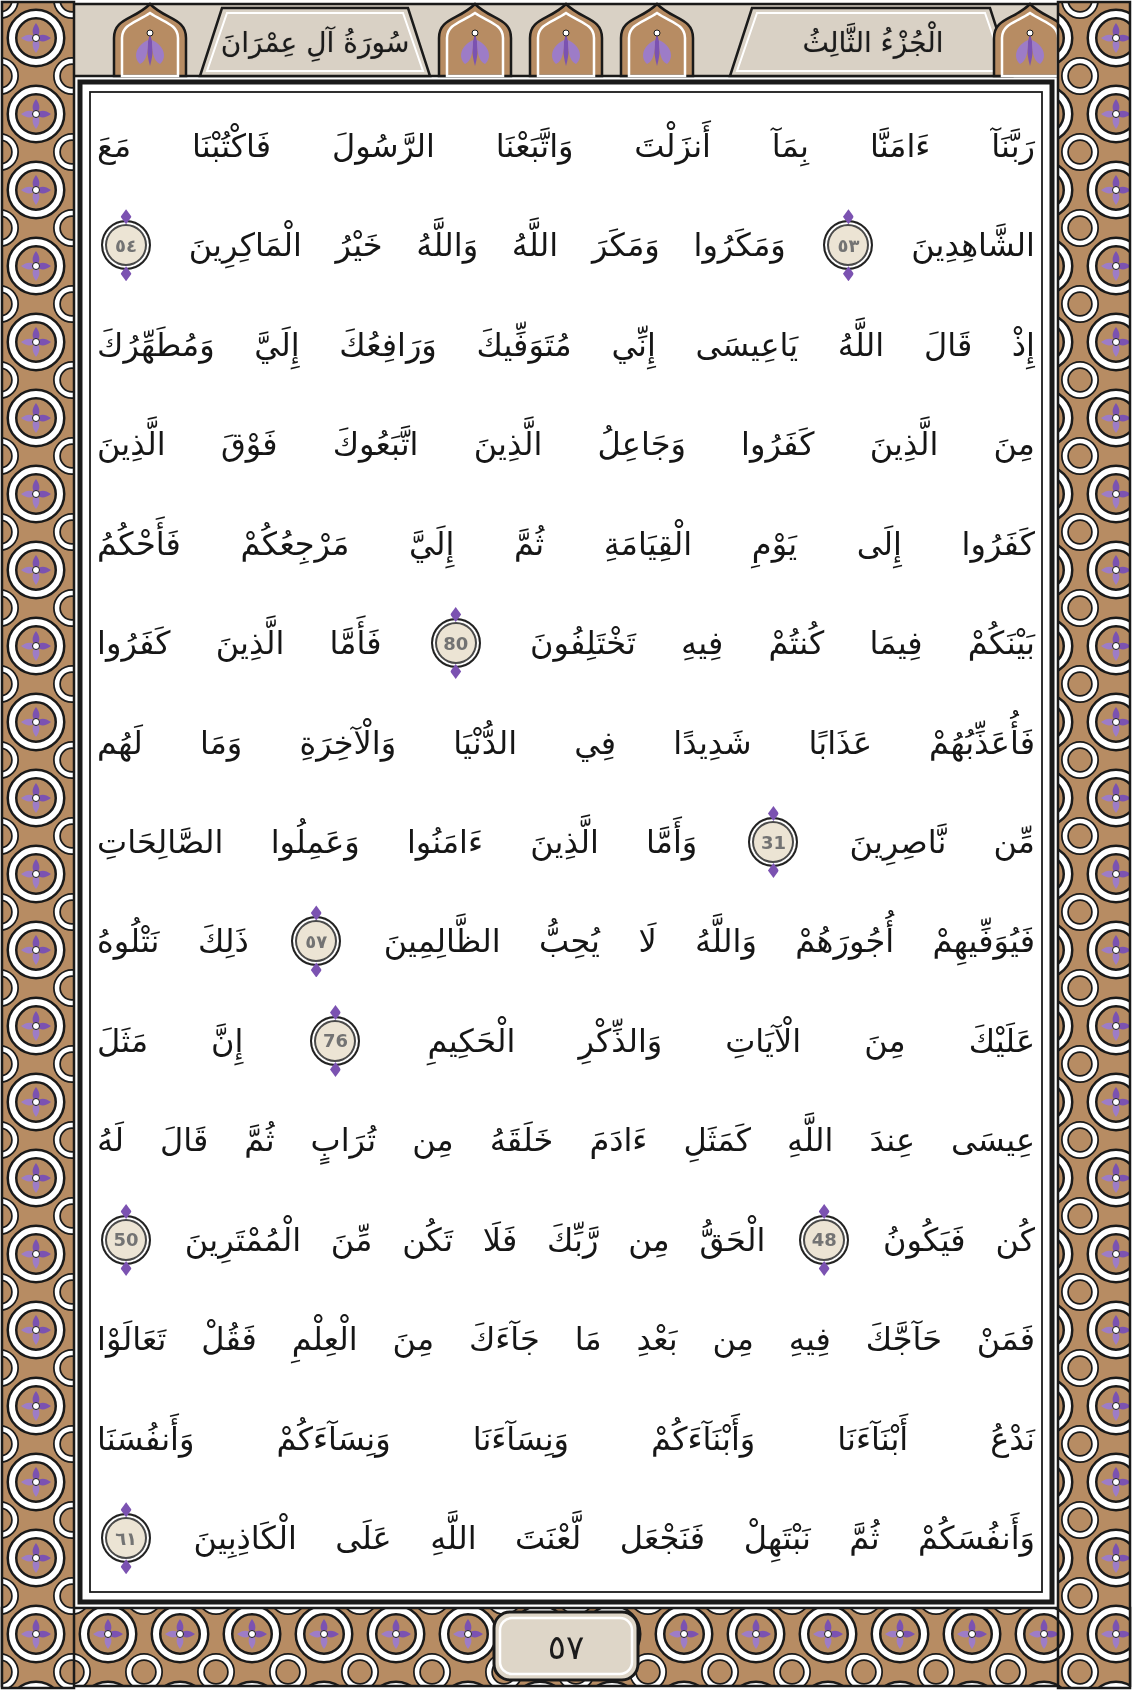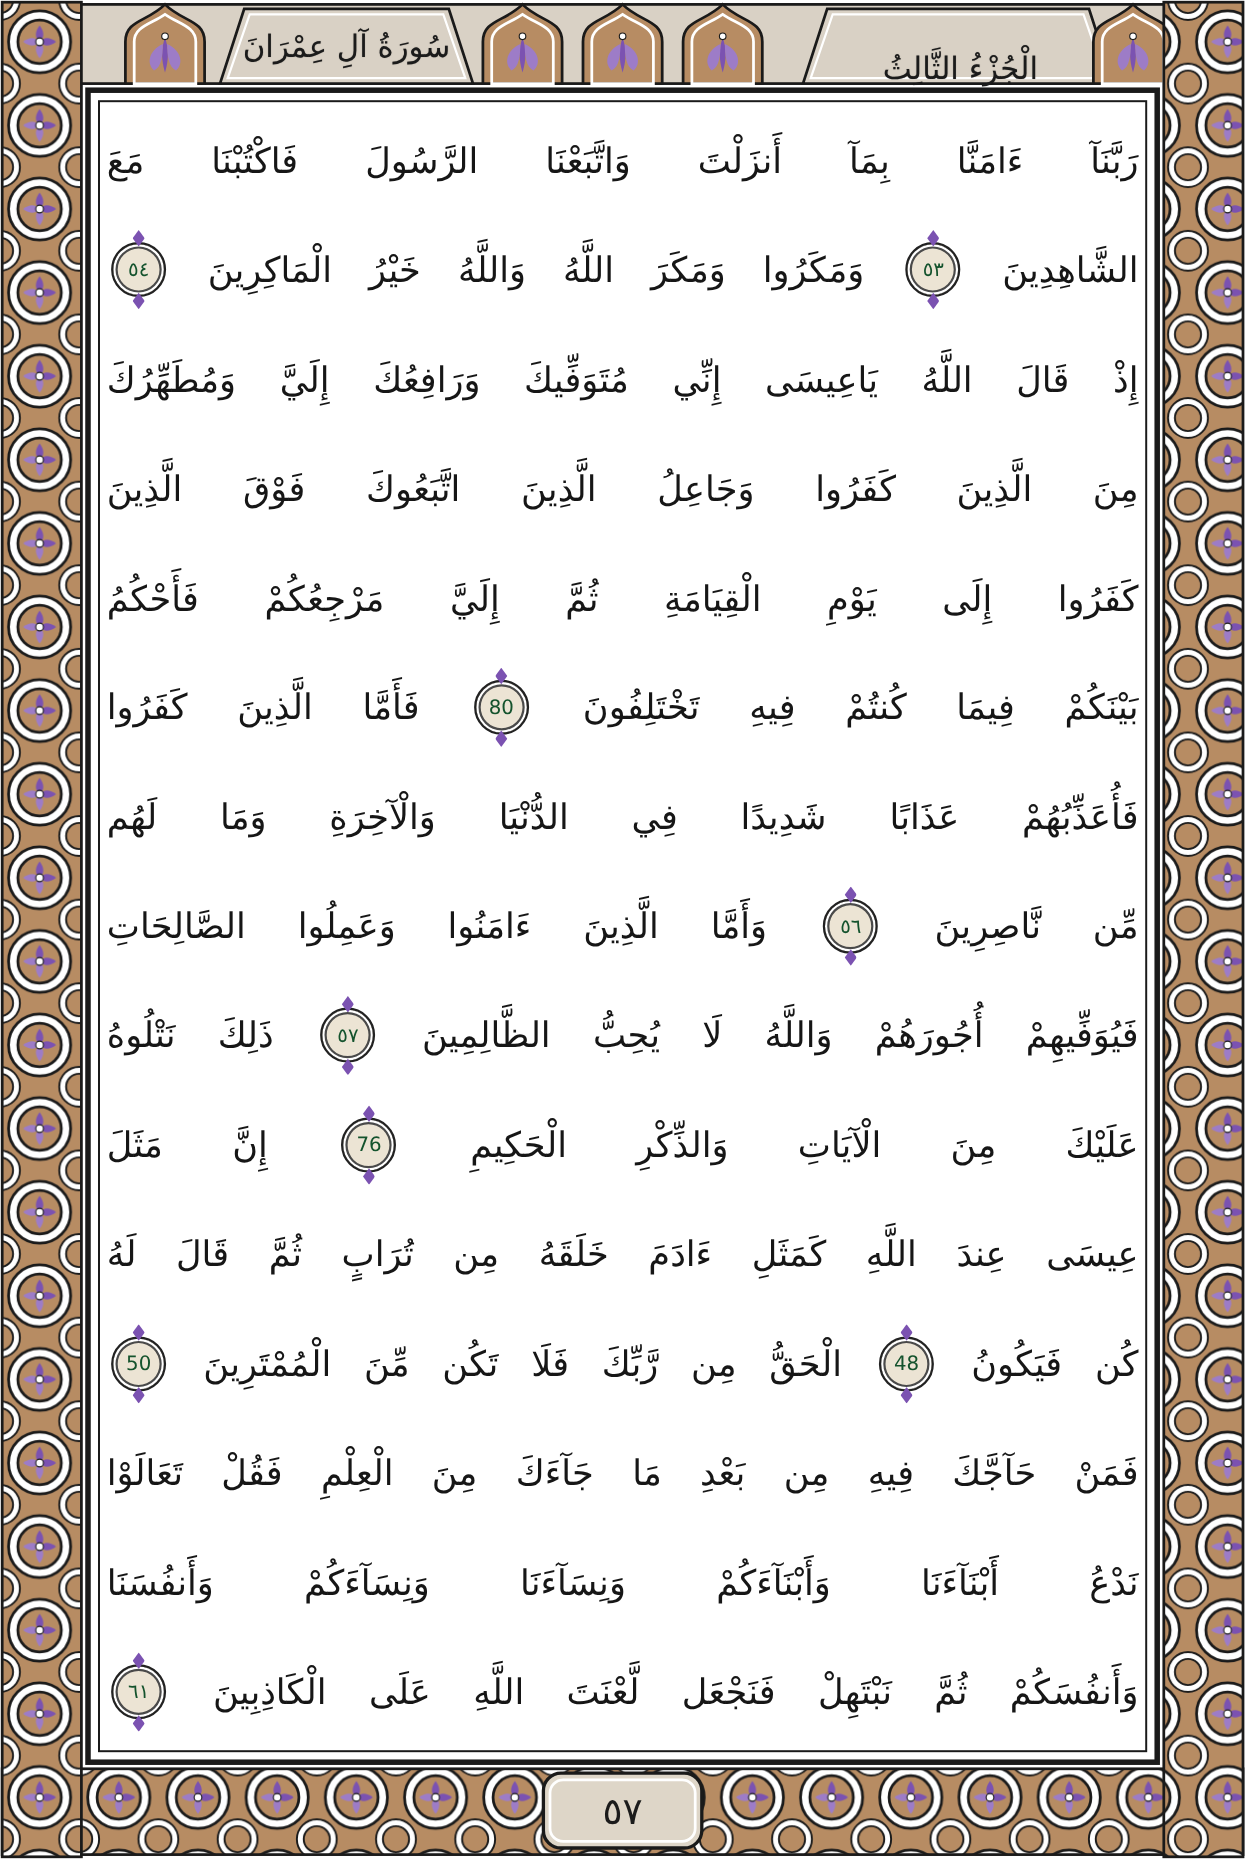--- a/index.html
+++ b/index.html
@@ -6,39 +6,39 @@
   body{
     width:1132px;height:1690px;position:relative;background:#ffffff;
     font-family:"DejaVu Sans", sans-serif;overflow:hidden;
   }
   .frame-svg{position:absolute;left:0;top:0;width:1132px;height:1690px;}
   .header-title{
     position:absolute;display:flex;align-items:center;justify-content:center;
     font-size:28px;color:#1b1b1b;direction:rtl;white-space:nowrap;
     text-shadow:0 0 1px rgba(0,0,0,.35);
   }
-  #juz-title{left:735px;top:14px;width:276px;height:56px;margin-top:20px;}
+  #juz-title{left:735px;top:14px;width:276px;height:56px;}
   #surah-title{left:198px;top:14px;width:234px;height:56px;}
   .qlines{
     position:absolute;left:97px;top:96px;width:938px;height:1492px;
     display:flex;flex-direction:column;direction:rtl;
   }
   .qline{
     flex:1;display:flex;align-items:center;justify-content:space-between;
     direction:rtl;
   }
   .word{
     font-size:32px;color:#161616;white-space:nowrap;line-height:1;
   }
   .aya{
     position:relative;flex:0 0 auto;width:46px;height:46px;border-radius:50%;
     background:#ece4d4;border:2.5px solid #222222;
     box-shadow:inset 0 0 0 2px #ffffff, inset 0 0 0 4px #4a4a4a;
     display:flex;align-items:center;justify-content:center;
-    font-size:18px;color:#14532d;margin:0 4px;
+    font-size:18px;color:#737373;margin:0 4px;font-weight:bold;
   }
   .aya::before,.aya::after{
     content:"";position:absolute;left:50%;transform:translateX(-50%);
     width:11px;height:15px;background:#7b52b1;
     clip-path:polygon(50% 0,100% 50%,50% 100%,0 50%);
   }
   .aya::before{top:-13px;}
   .aya::after{bottom:-13px;}
   .page-number{
     position:absolute;left:506px;top:1616px;width:120px;height:62px;
@@ -190,21 +190,21 @@
       <span class="word">شَدِيدًا</span>
       <span class="word">فِي</span>
       <span class="word">الدُّنْيَا</span>
       <span class="word">وَالْآخِرَةِ</span>
       <span class="word">وَمَا</span>
       <span class="word">لَهُم</span>
     </div>
     <div class="qline">
       <span class="word">مِّن</span>
       <span class="word">نَّاصِرِينَ</span>
-      <span class="aya">٥٦</span>
+      <span class="aya">31</span>
       <span class="word">وَأَمَّا</span>
       <span class="word">الَّذِينَ</span>
       <span class="word">ءَامَنُوا</span>
       <span class="word">وَعَمِلُوا</span>
       <span class="word">الصَّالِحَاتِ</span>
     </div>
     <div class="qline">
       <span class="word">فَيُوَفِّيهِمْ</span>
       <span class="word">أُجُورَهُمْ</span>
       <span class="word">وَاللَّهُ</span>

